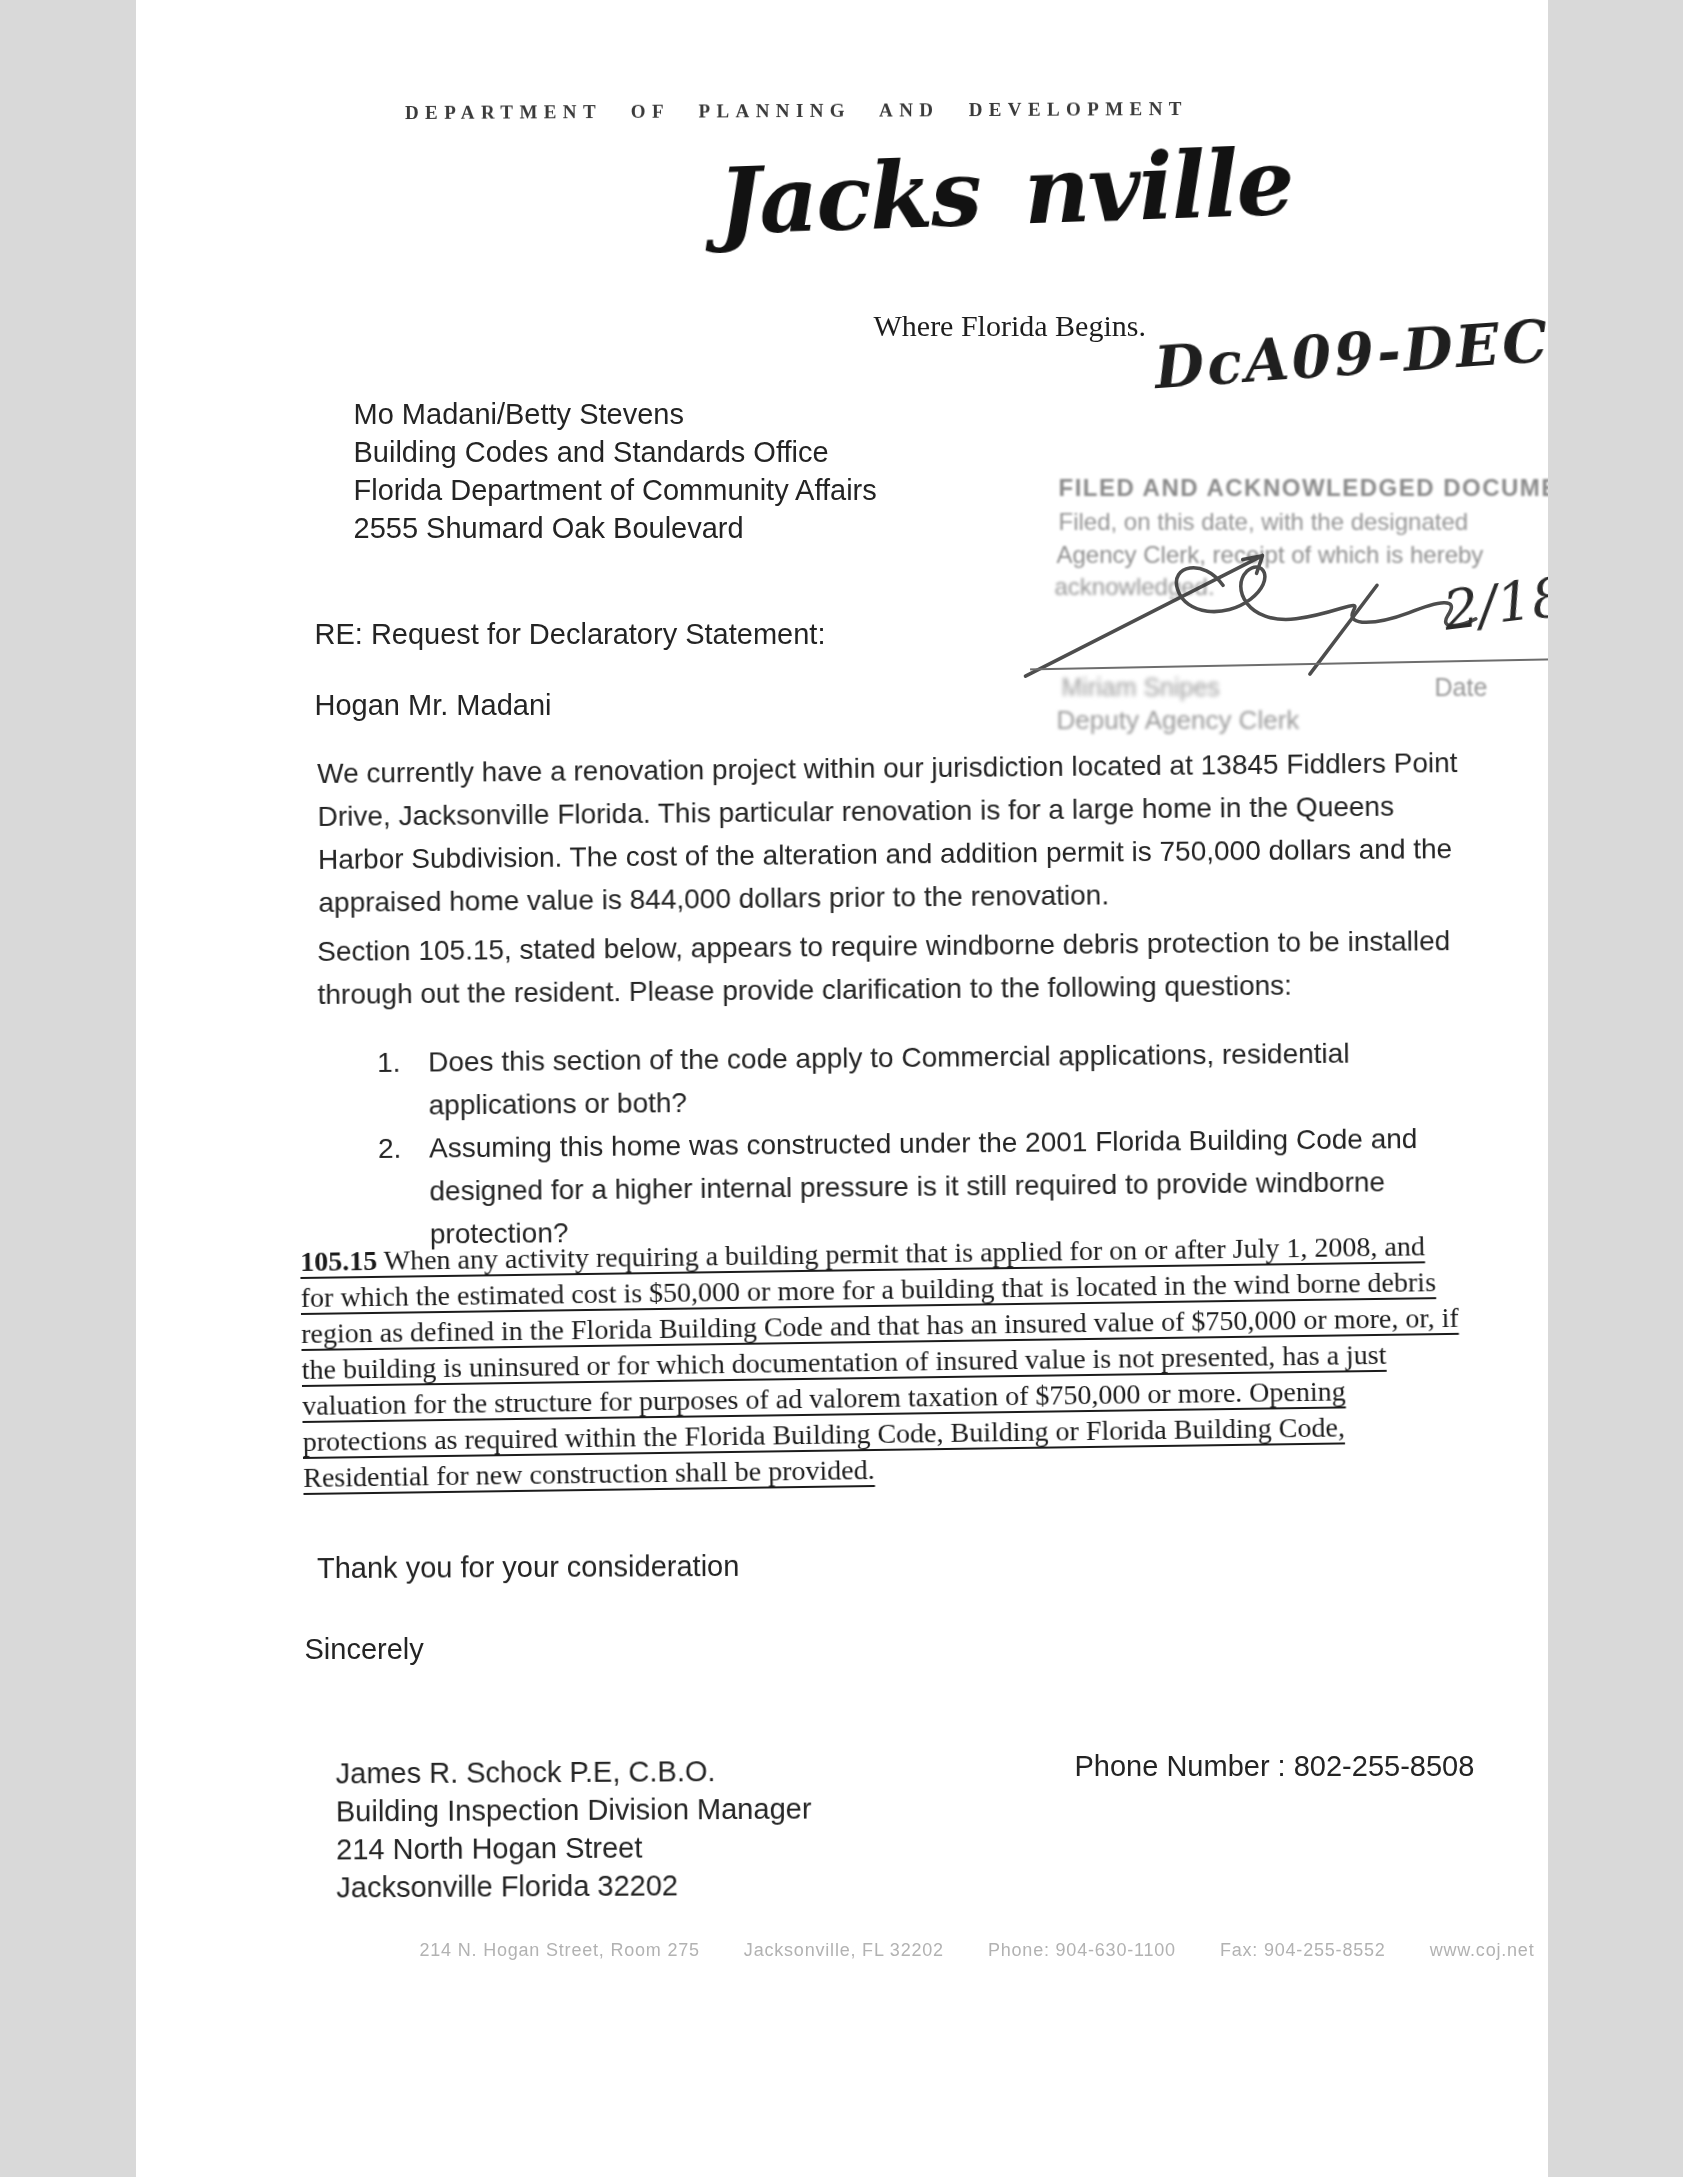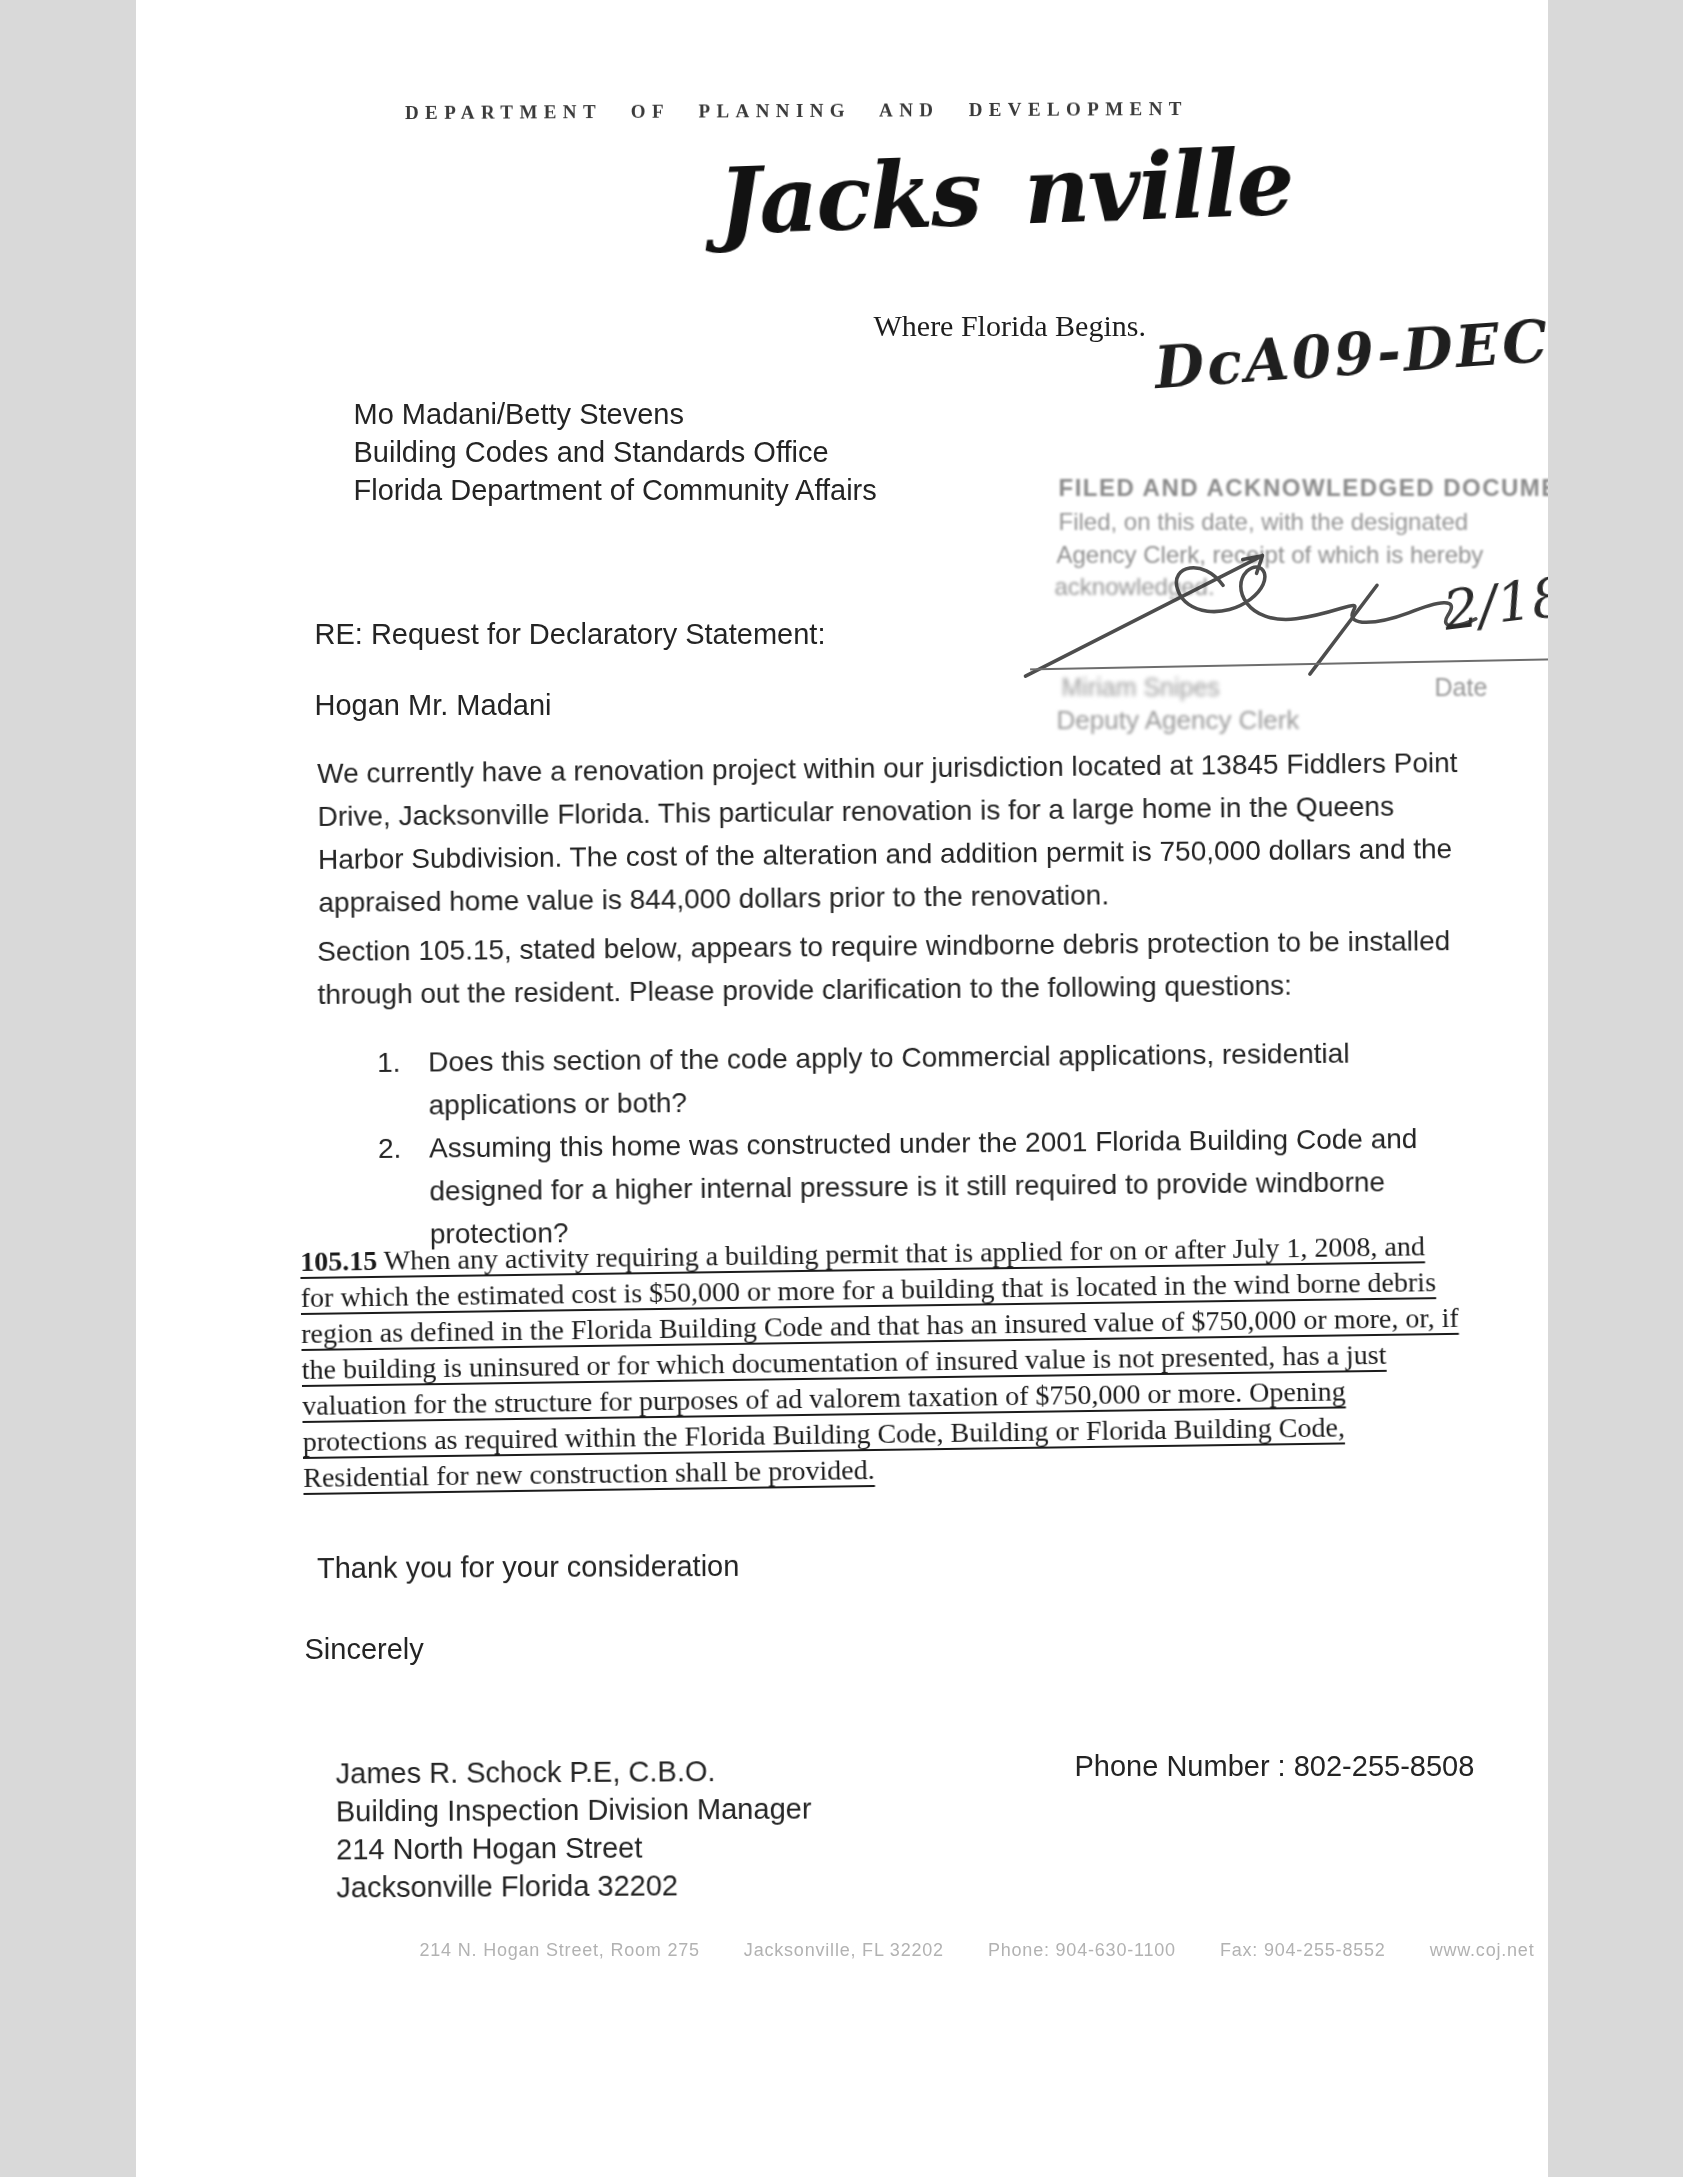--- a/index.html
+++ b/index.html
@@ -71,20 +71,21 @@
   <div class="abs logo line"><span>Jacks</span><span class="gap"></span><span>nville</span></div>
 
   <div class="abs tagline line">Where Florida Begins.</div>
 
   <div class="abs case-number line">DcA09-DEC-053</div>
 
   <div class="abs recipient">
     <div class="line">Mo Madani/Betty Stevens</div>
     <div class="line">Building Codes and Standards Office</div>
     <div class="line">Florida Department of Community Affairs</div>
+    <div class="line">2555 Shumard Oak Boulevard</div>
   </div>
 
   <div class="abs s1 line">FILED AND ACKNOWLEDGED DOCUMENT</div>
   <div class="abs s2 line">Filed, on this date, with the designated</div>
   <div class="abs s3 line">Agency Clerk, receipt of which is hereby</div>
   <div class="abs s4 line">acknowledged.</div>
 
   <svg class="abs sig-svg" width="574" height="158" viewBox="0 0 580 160">
     <g fill="none" stroke="#2f2f2f" stroke-width="3.6" stroke-linecap="round" opacity="0.85">
       <path d="M12 150 L252 28 M252 28 l-20 4 M252 28 l-6 18"></path>

